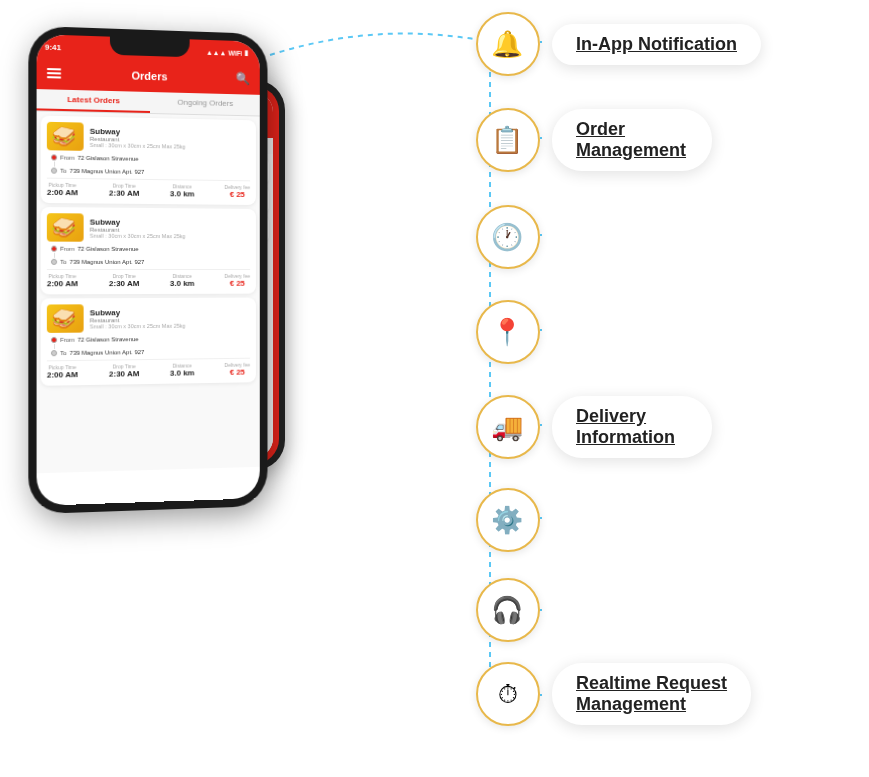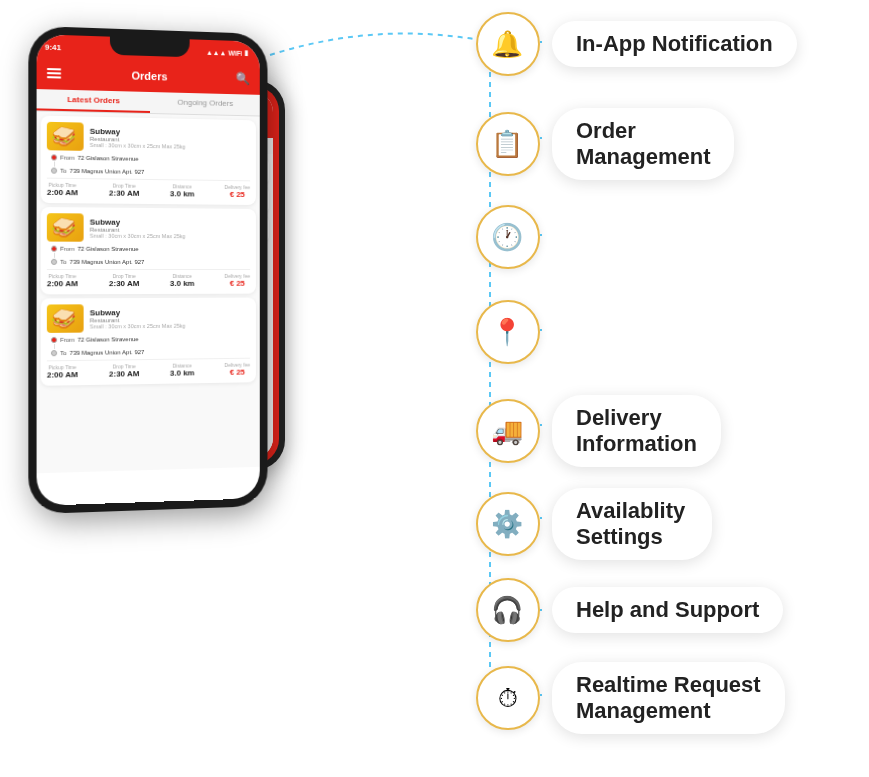--- a/index.html
+++ b/index.html
@@ -183,26 +183,27 @@
       flex-shrink: 0;
       box-shadow: 0 2px 8px rgba(0,0,0,0.1);
       z-index: 3;
       position: relative;
     }
 
     .feature-label-pill {
       background: #fff;
       border-radius: 30px;
       padding: 10px 24px;
-      font-size: 22px;
+      font-size: 18px;
       font-weight: bold;
       color: #222;
       box-shadow: 0 3px 15px rgba(0,0,0,0.12);
       white-space: nowrap;
       min-width: 160px;
+      text-decoration: underline;
     }
 
     
     .phone-back {
       position: absolute;
       left: 90px;
       top: 80px;
       width: 195px;
       height: 390px;
       background: #222;
@@ -538,32 +539,25 @@
   <div class="feature-label-pill">
     <span style="white-space:pre-line;">Delivery
 Information</span>
   </div>
 </div>
 
 <div style="position:absolute;left:476px;top:488px;display:flex;align-items:center;gap:12px;z-index:10;">
   <div class="feature-icon-circle">
     <span style="font-size:26px;">⚙️</span>
   </div>
-  <div class="feature-label-pill">
-    <span style="white-space:pre-line;">Availablity
-Settings</span>
-  </div>
 </div>
 
 <div style="position:absolute;left:476px;top:578px;display:flex;align-items:center;gap:12px;z-index:10;">
   <div class="feature-icon-circle">
     <span style="font-size:26px;">🎧</span>
-  </div>
-  <div class="feature-label-pill">
-    <span>Help and Support</span>
   </div>
 </div>
 
 <div style="position:absolute;left:476px;top:662px;display:flex;align-items:center;gap:12px;z-index:10;">
   <div class="feature-icon-circle">
     <span style="font-size:26px;">⏱</span>
   </div>
   <div class="feature-label-pill">
     <span style="white-space:pre-line;">Realtime Request
 Management</span>

